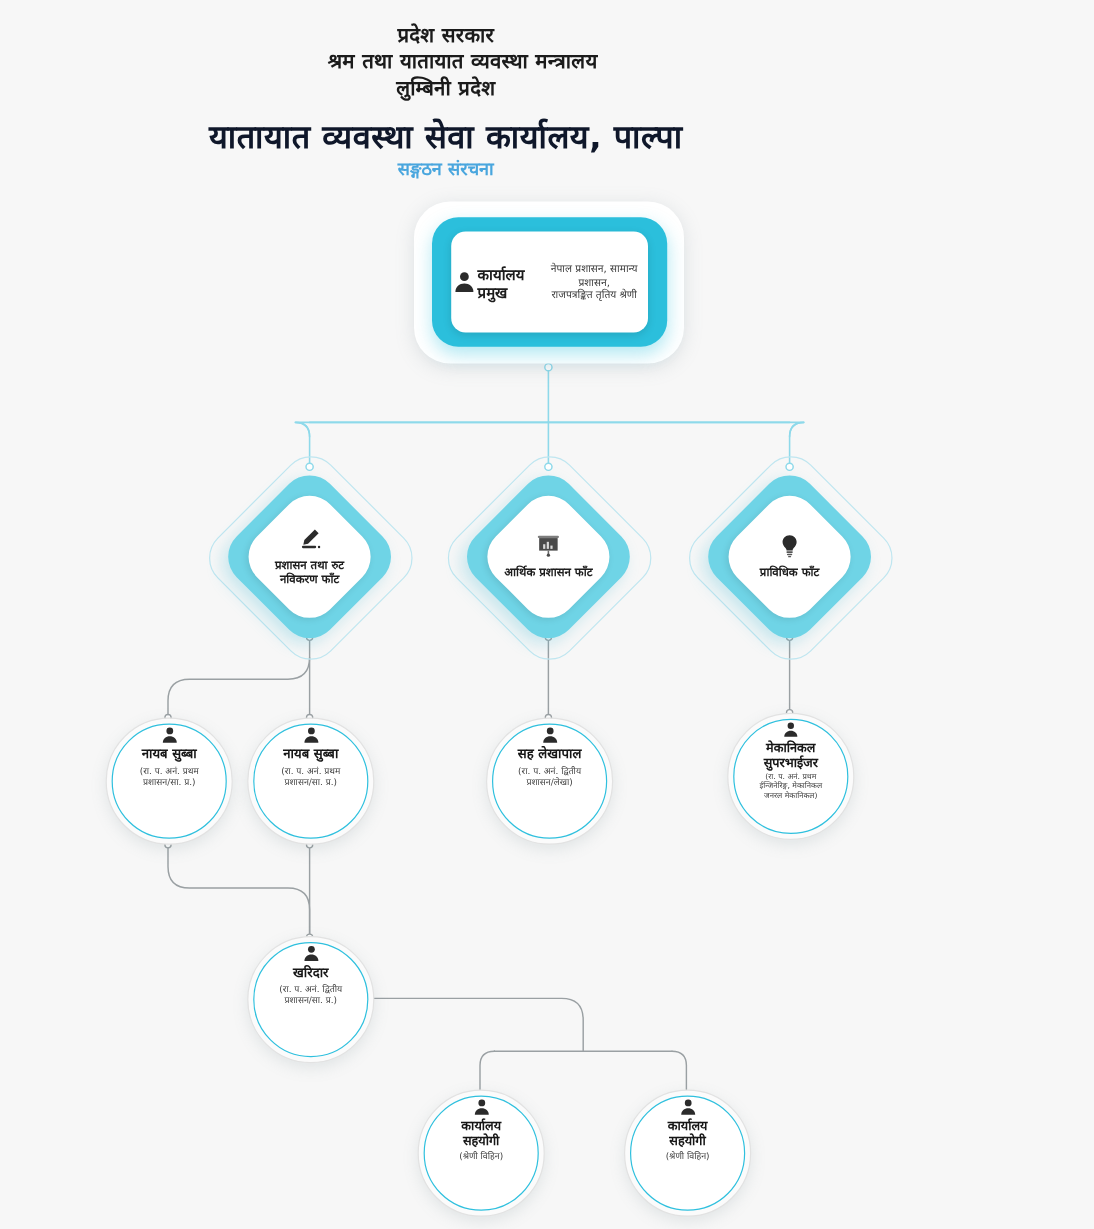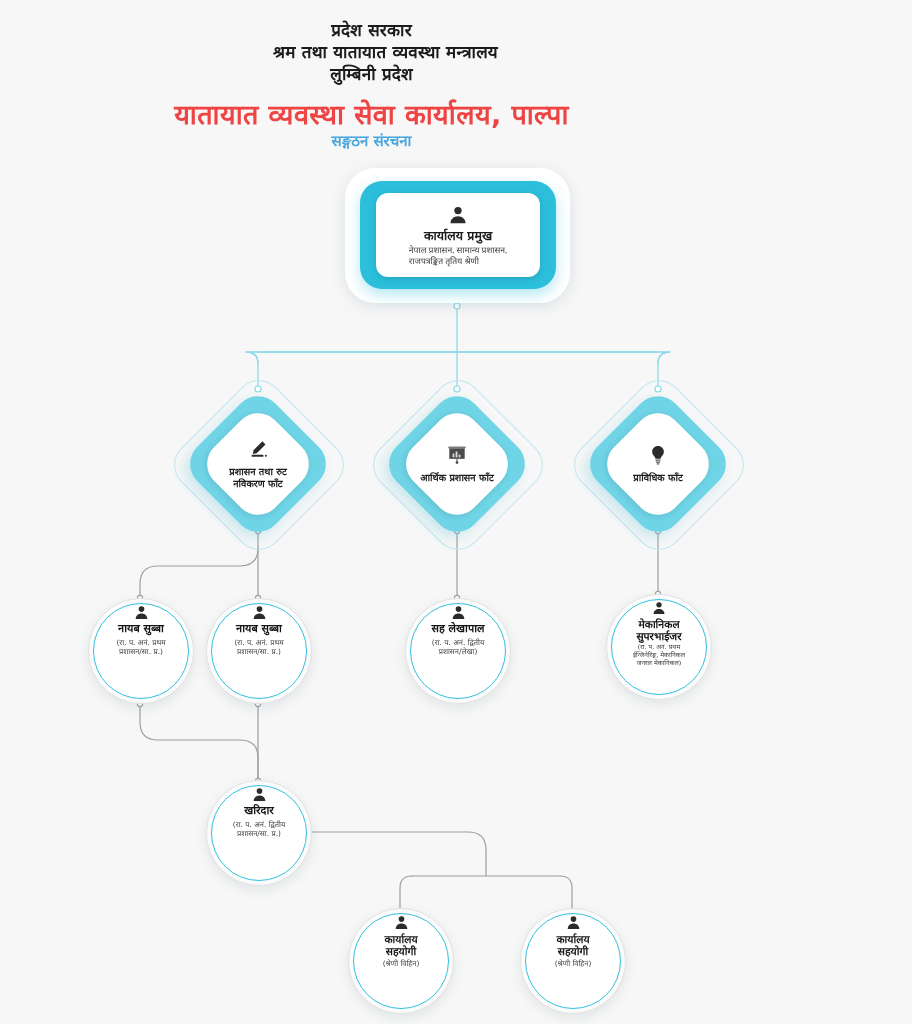--- a/index.html
+++ b/index.html
@@ -15,21 +15,21 @@
 
   
   .hdr{position:absolute;left:0;top:0;width:743px;text-align:center;}
   .hdr-l1,.hdr-l2,.hdr-l3{
     color:#1b1b1b;font-weight:bold;letter-spacing:.2px;
   }
   .hdr-l1{font-size:17px;line-height:21px;padding-top:20px;}
   .hdr-l2{font-size:17px;line-height:22px;margin-left:28px;}
   .hdr-l3{font-size:17px;line-height:22px;}
   .hdr-title{
-    color:#ef4444;font-size:27px;font-weight:bold;line-height:34px;
+    color:#0f172a;font-size:27px;font-weight:bold;line-height:34px;
     margin-top:13px;letter-spacing:.4px;
   }
   .hdr-sub{
     color:#49A6DE;font-size:15px;font-weight:bold;line-height:19px;
   }
 
   
   #wires{position:absolute;left:0;top:0;width:912px;height:1024px;pointer-events:none;}
 
   
@@ -39,25 +39,25 @@
     box-shadow:0 3px 16px rgba(120,140,150,.20);
   }
   .root-ring{
     position:absolute;left:360px;top:181px;width:196px;height:108px;
     background:#2BBFDC;border-radius:22px;
     box-shadow:0 6px 14px rgba(43,191,220,.35);
   }
   .root-card{
     position:absolute;left:376px;top:193px;width:164px;height:84px;
     background:#ffffff;border-radius:12px;
-    display:flex;flex-direction:column;align-items:center;justify-content:center;
+    display:flex;flex-direction:row;align-items:center;justify-content:center;
     box-shadow:0 2px 7px rgba(0,0,0,.13);
   }
   .root-title{font-size:12.5px;font-weight:bold;color:#1c1c1c;line-height:15px;margin-top:2px;}
-  .root-sub{font-size:8.6px;color:#3b3b3b;line-height:10.6px;text-align:left;margin-top:2px;padding:0 6px;font-family:Liberation Serif, serif;}
+  .root-sub{font-size:8.6px;color:#3b3b3b;line-height:10.6px;text-align:center;margin-top:2px;padding:0 6px;}
 
   
   .dia-wrap{position:absolute;width:150px;height:150px;}
   .dia{position:absolute;border-radius:24px;transform:rotate(45deg);}
   .dia-outline{left:9px;top:9px;width:132px;height:132px;
     background:transparent;border:1.2px solid #bfe6f0;}
   .dia-ring{left:20px;top:20px;width:110px;height:110px;
     background:#6FD4E6;box-shadow:0 7px 13px rgba(80,190,215,.28);}
   .dia-face{left:32px;top:32px;width:86px;height:86px;background:#ffffff;
     box-shadow:0 2px 6px rgba(0,0,0,.10);}

